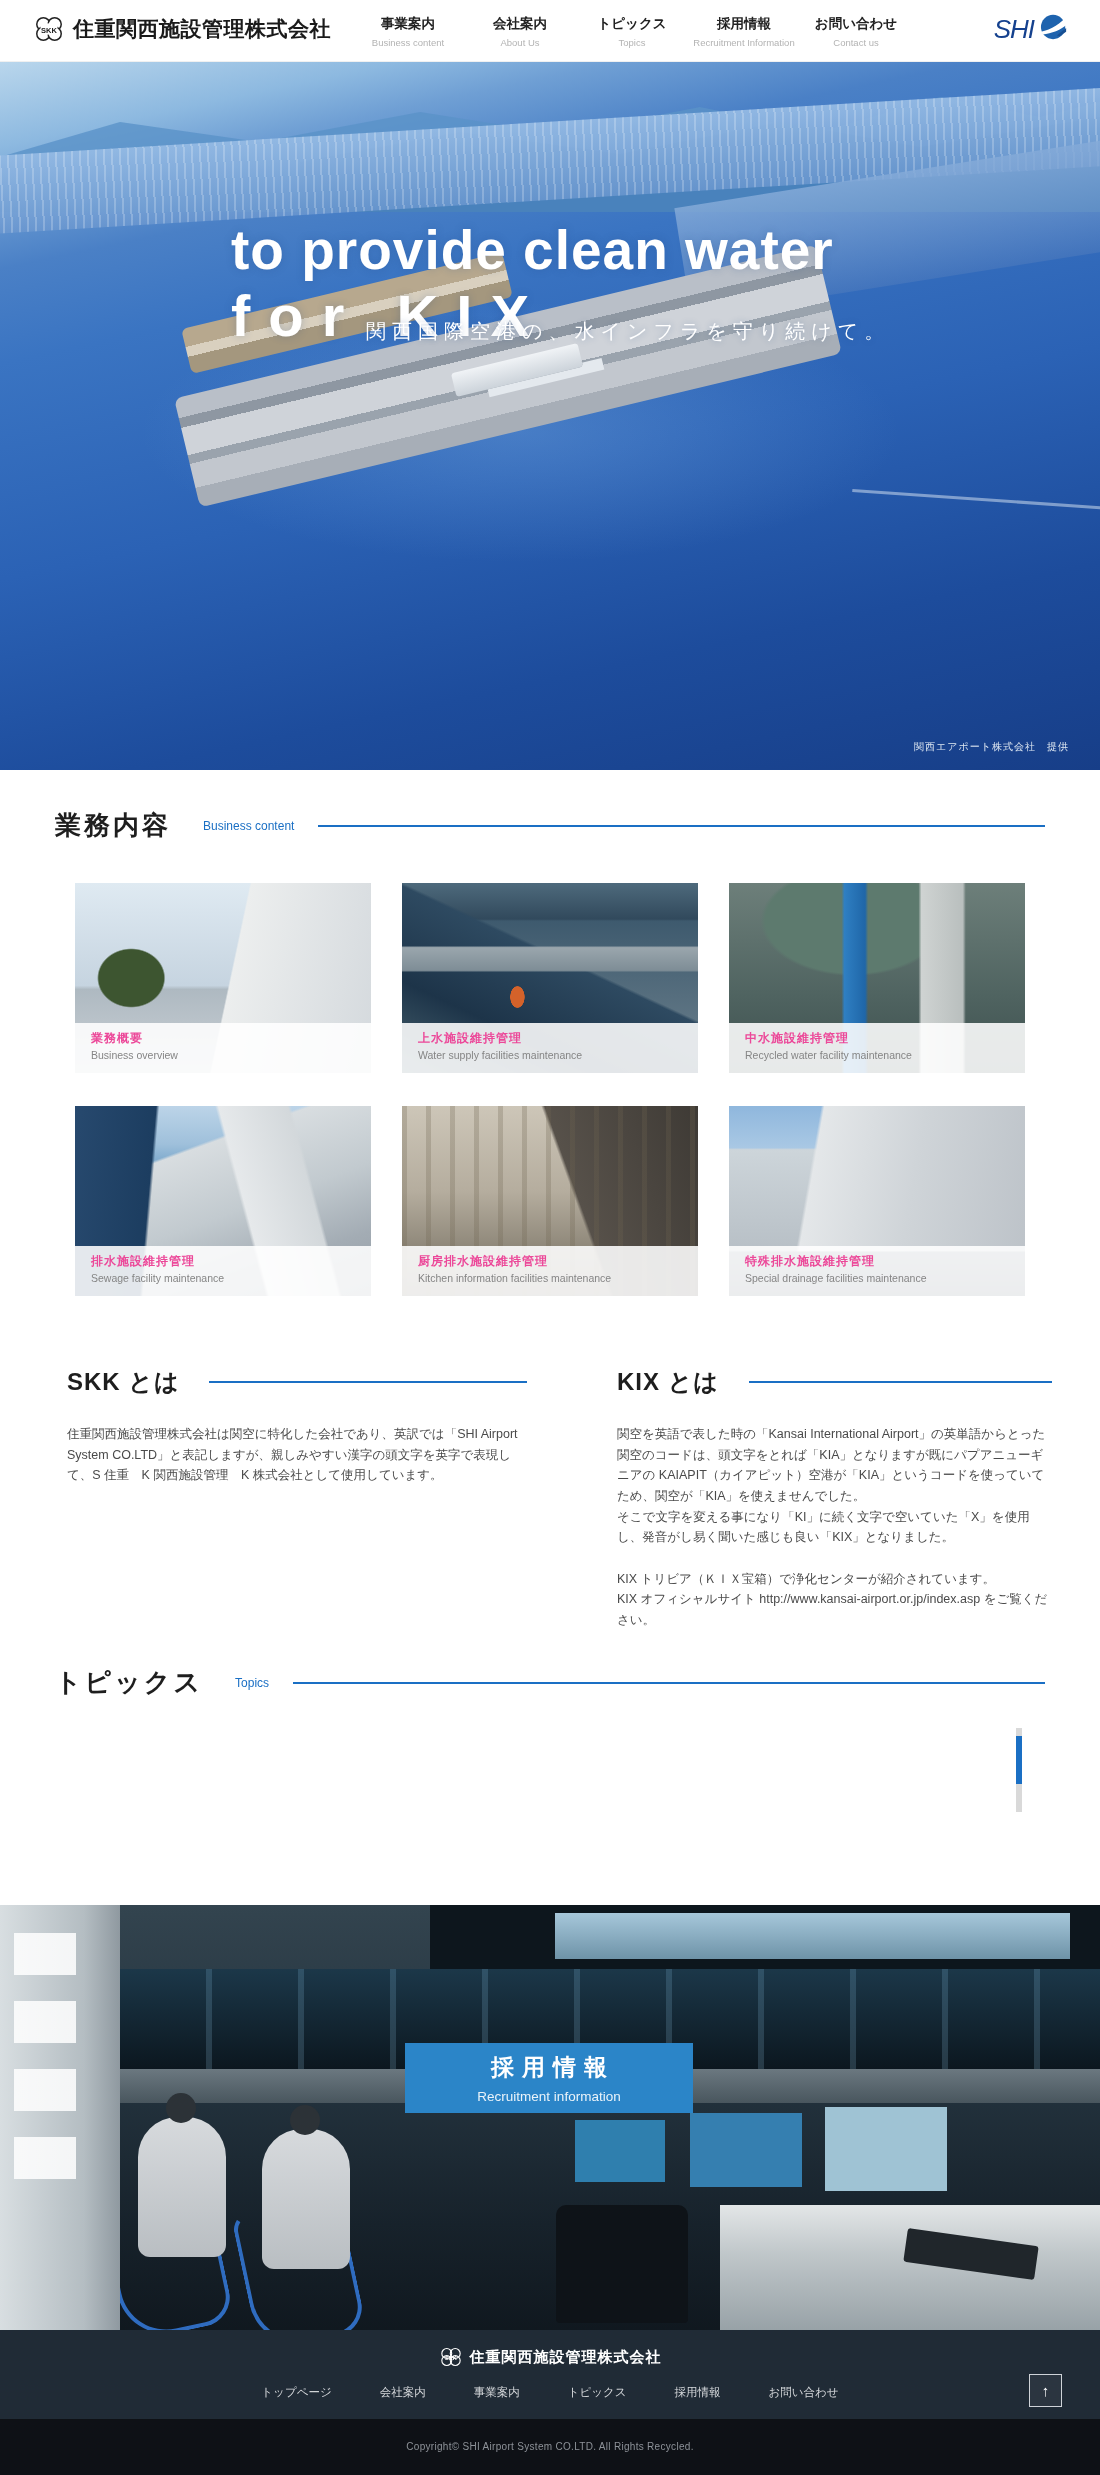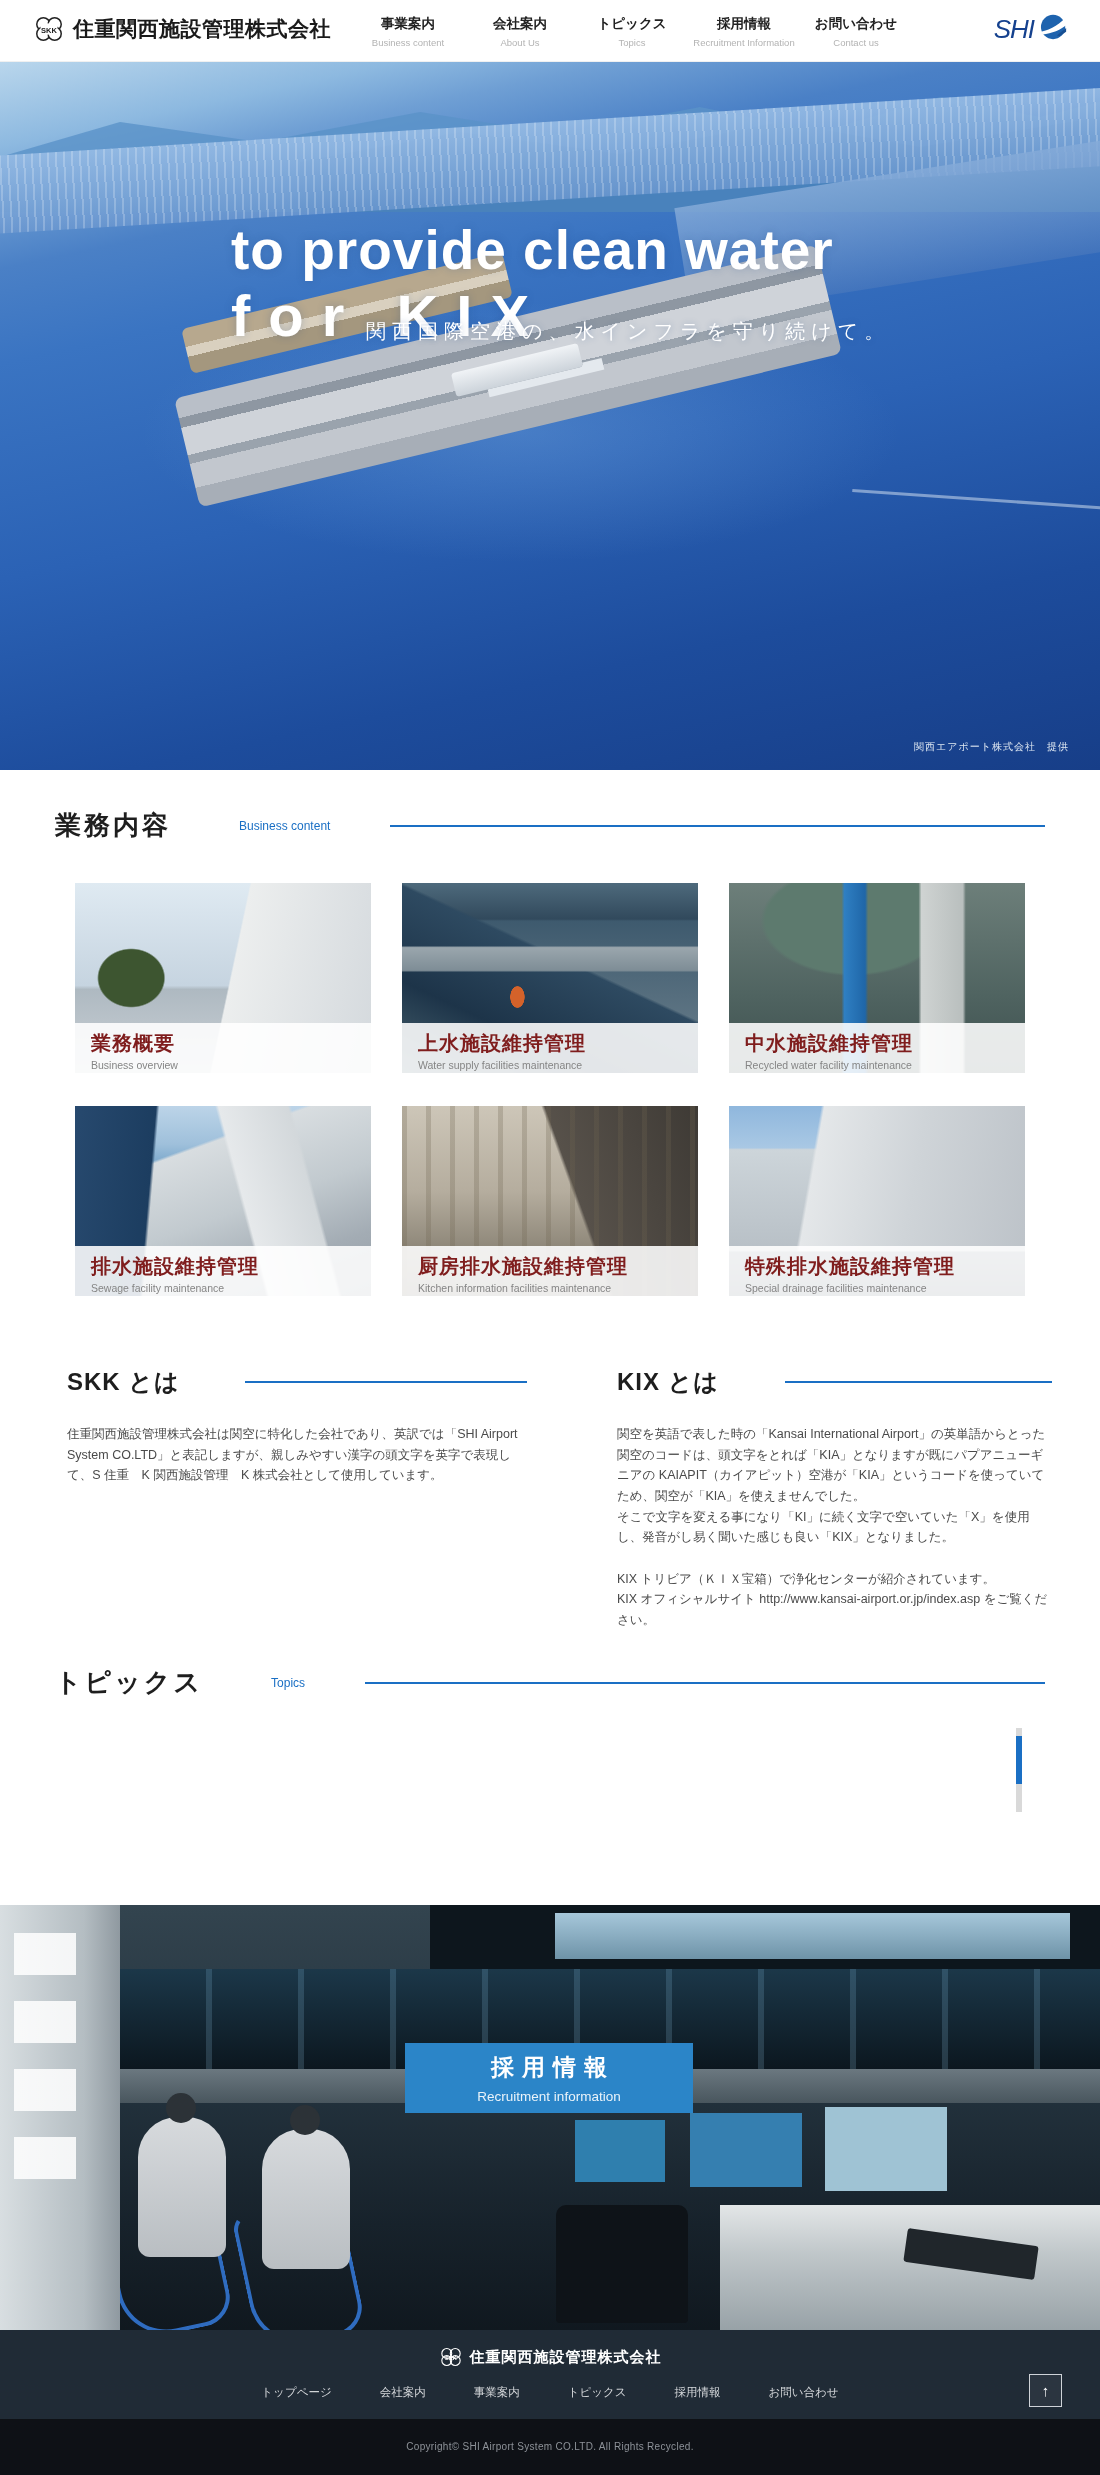--- a/index.html
+++ b/index.html
@@ -36,32 +36,32 @@
               background:linear-gradient(180deg,#b9bfc8 0 18%,#8e97a2 18% 27%,#cfd3d9 27% 52%,#9aa3ad 52% 60%,#c2c7ce 60% 82%,#a7aeb7 82% 100%); }
   .terminal { position:absolute; left:452px; top:296px; width:130px; height:24px; transform:rotate(-13.5deg); border-radius:3px;
               background:linear-gradient(180deg,#f0f3f6,#ccd3da); box-shadow:26px 14px 0 -6px #e4e9ee; }
   .bridge { position:absolute; left:852px; top:436px; width:260px; height:3px; transform:rotate(4deg); background:rgba(205,220,238,.55); }
   .hero-t1 { position:absolute; left:231px; top:156px; font-size:55px; font-weight:bold; color:#fff; letter-spacing:1px; text-shadow:0 0 8px rgba(30,70,130,.25); }
   .hero-t2 { position:absolute; left:231px; top:220px; font-size:58px; font-weight:bold; color:#fff; letter-spacing:18px; text-shadow:0 0 8px rgba(30,70,130,.25); }
   .hero-sub { position:absolute; left:366px; top:256px; font-size:20px; color:#fff; letter-spacing:6px; text-shadow:0 0 6px rgba(30,70,130,.35); }
   .hero-credit { position:absolute; right:31px; top:678px; font-size:10px; color:#dfe8f2; letter-spacing:1px; }
 
   
-  .sec-head { display:flex; align-items:center;gap:36px; }
+  .sec-head { display:flex; align-items:center; }
   .sec-head .jp { font-size:26px; font-weight:bold; color:#1e1e1e; letter-spacing:3px; }
   .sec-head .en { font-size:12px; color:var(--accent_blue,#1a6fc4); margin-left:32px; }
   .sec-head .rule { flex:1; height:2px; background:var(--accent_blue,#1a6fc4); margin-left:24px; }
 
   
   .biz { position:absolute; top:770px; left:0; width:1100px; height:560px; background:#fff; }
   .biz-head { padding:38px 55px 0 55px; }
   .cards { position:absolute; left:75px; top:113px; width:950px; display:flex; flex-wrap:wrap; justify-content:space-between; }
   .card { position:relative; width:296px; height:190px; margin-bottom:33px; overflow:hidden; cursor:pointer; }
   .card-label { position:absolute; left:0; right:0; bottom:0; height:50px; background:rgba(255,255,255,.88); padding:7px 0 0 16px; }
-  .card-title { font-size:20px; font-weight:bold; color:#7f1d1d; letter-spacing:1px; }
+  .card-title { font-size:12px; font-weight:bold; color:#ec4899; letter-spacing:1px; }
   .card-sub { font-size:10.5px; color:#858585; margin-top:2px; }
   .cimg { position:absolute; inset:0; }
   .c1 { background:
         radial-gradient(55px 48px at 19% 50%, #3d5530 59%, rgba(61,85,48,0) 62%),
         linear-gradient(102deg, rgba(0,0,0,0) 52%, #eceeee 52.5%, #d4d9dd 100%),
         linear-gradient(180deg,#dfeaf2 0%,#c6d4e0 54%,#aeb9c1 56%,#ccd2d7 100%); }
   .c2 { background:
         radial-gradient(12px 18px at 39% 60%, #d4622a 58%, rgba(212,98,42,0) 62%),
         linear-gradient(180deg, rgba(0,0,0,0) 33%, #9aa6ad 34%, #7e8d96 46%, rgba(0,0,0,0) 47%),
         linear-gradient(205deg, rgba(0,0,0,0) 42%, #2e4a61 43%, #1d3449 72%, #49636f 100%),

